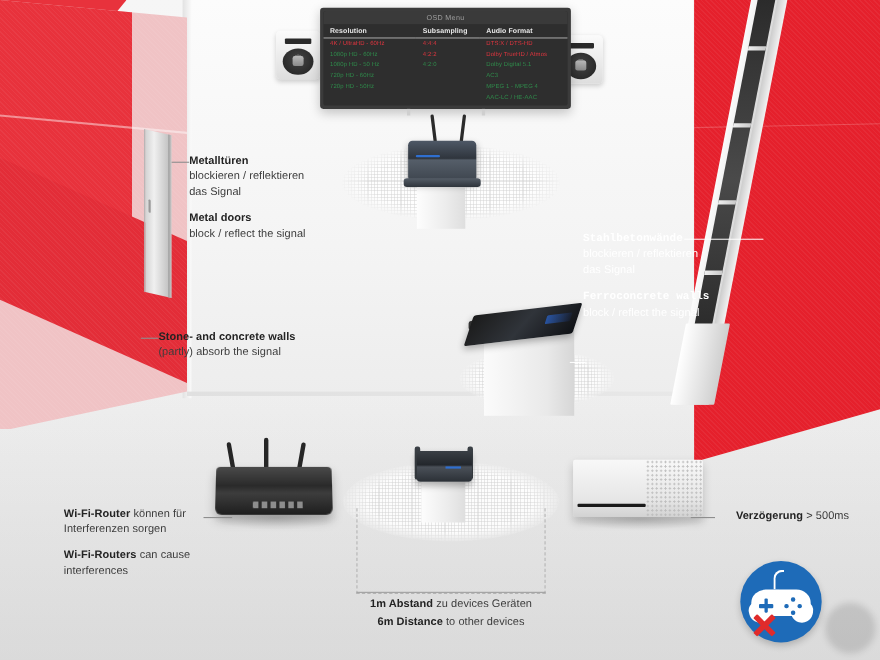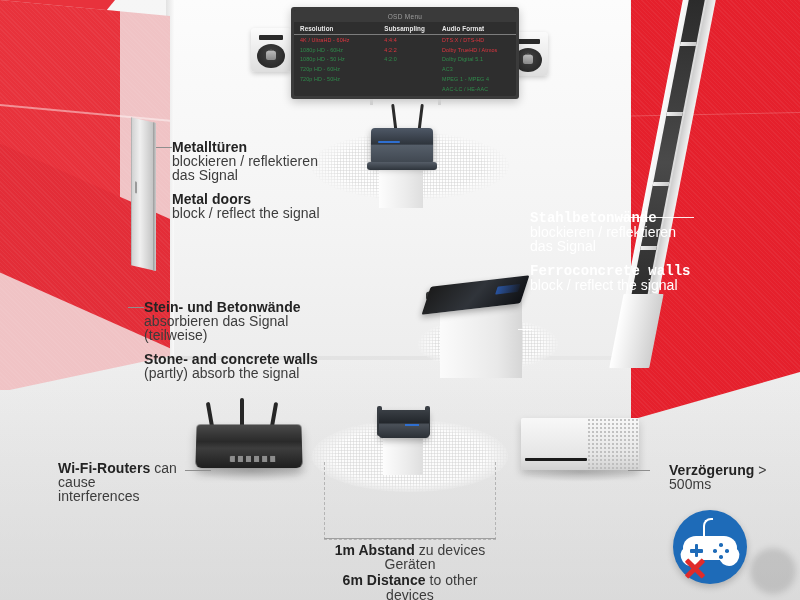--- a/index.html
+++ b/index.html
@@ -331,21 +331,21 @@
     background:#9f9f9f;
   }
 
   
   .lead { position:absolute; background:#8e8e8e; height:1px; }
   .lead-white { position:absolute; background:#ffffff; height:1px; opacity:.9; }
 
   
   .cap {
     position:absolute;
-    font-size:14px;
+    font-size:10px;
     line-height:14.2px;
     color:#3c3c3c;
     letter-spacing:.05px;
   }
   .cap b { font-weight:bold; color:#232323; }
   .cap .grp { display:block; }
   .cap .grp + .grp { margin-top:9px; }
   .cap-white { color:#ffffff; }
   .cap-white b { color:#ffffff;font-family:Liberation Mono, monospace; }
 
@@ -569,44 +569,43 @@
       <span>das Signal</span>
     </span>
     <span class="grp">
       <b>Metal doors</b><br>
       <span>block / reflect the signal</span>
     </span>
   </div>
 
   <div class="cap" style="left:144px;top:300px;width:190px">
     <span class="grp">
-      <b>Stein- und Betonwände</b><br>
-      <span>absorbieren das Signal</span><br>
-      <span>(teilweise)</span>
-    </span>
-    <span class="grp">
       <b>Stone- and concrete walls</b><br>
       <span>(partly) absorb the signal</span>
     </span>
   </div>
 
   <div class="cap cap-white" style="left:530px;top:210px;width:180px">
     <span class="grp">
       <b>Stahlbetonwände</b><br>
       <span>blockieren / reflektieren</span><br>
       <span>das Signal</span>
     </span>
     <span class="grp">
       <b>Ferroconcrete walls</b><br>
       <span>block / reflect the signal</span>
     </span>
   </div>
 
 
   <div class="cap" style="left:58px;top:461px;width:150px">
+    <span class="grp">
+      <b>Wi-Fi-Router</b><span> können für</span><br>
+      <span>Interferenzen sorgen</span>
+    </span>
     <span class="grp">
       <b>Wi-Fi-Routers</b><span> can cause</span><br>
       <span>interferences</span>
     </span>
   </div>
 
   <div class="cap" style="left:318px;top:543px;width:184px;text-align:center">
     <span class="grp">
       <b>1m Abstand</b><span> zu devices Geräten</span>
     </span>

